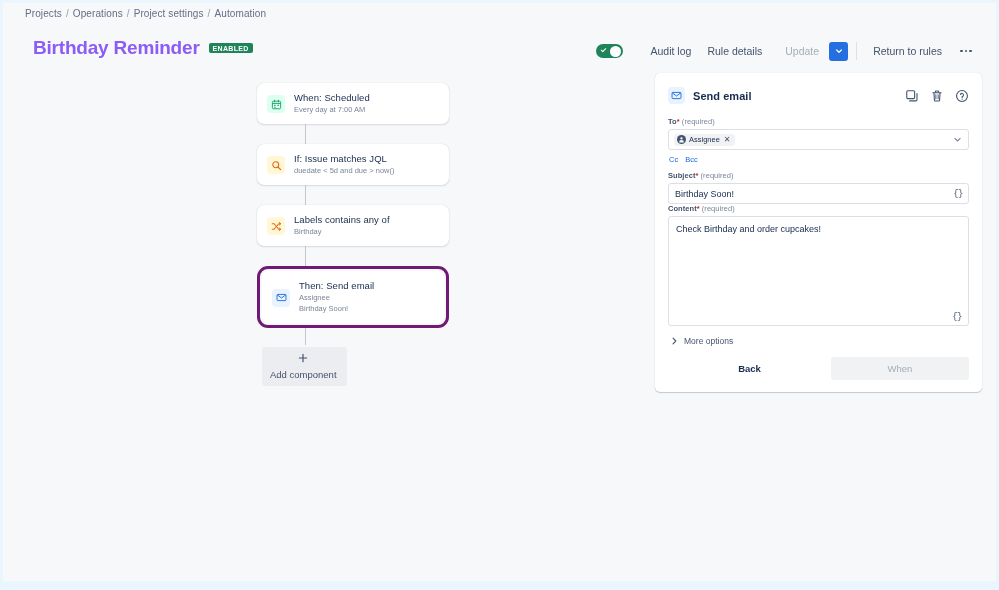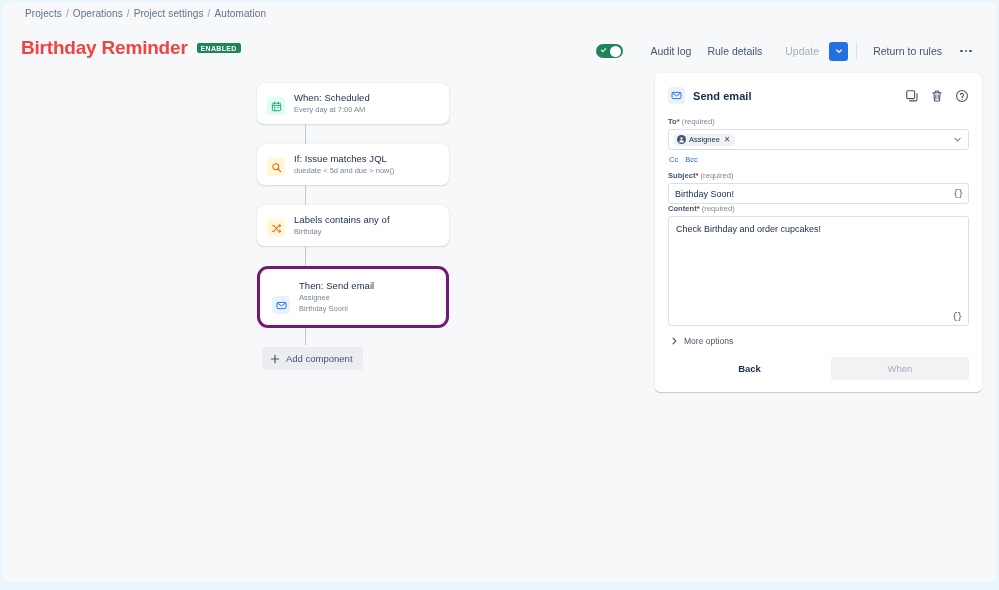--- a/index.html
+++ b/index.html
@@ -34,22 +34,23 @@
 
   
   #title-row {
     position: absolute;
     left: 18px; top: 34px;
     display: flex; align-items: center; gap: 9px;
   }
   #page-title {
     font-size: 19px;
     font-weight: 700;
-    color: #ef4444;
+    color: #8b5cf6;
     letter-spacing: -.2px;
+    margin-left: 12px;
   }
   #status-badge {
     background: #1f845a;
     color: #ffffff;
     font-size: 7px;
     font-weight: 700;
     letter-spacing: .3px;
     padding: 2px 4px 1px 4px;
     border-radius: 2px;
     line-height: 1;
@@ -145,21 +146,21 @@
     width: 1px;
     background: #c1c7d0;
   }
   .card {
     position: relative;
     background: #ffffff;
     border-radius: 7px;
     box-shadow: 0 1px 2px rgba(9,30,66,.13), 0 0 1px rgba(9,30,66,.18);
     padding: 9px 10px 9px 10px;
     display: flex;
-    align-items: flex-end;
+    align-items: center;
     gap: 9px;
     cursor: pointer;
   }
   .card-wrap { position: relative; }
   .card-wrap.selected {
     border: 3px solid #701a75;
     border-radius: 11px;
     padding: 2px;
   }
   .card-wrap.selected .card {
@@ -197,20 +198,21 @@
     align-items: center;
     gap: 6px;
     background: #ebedf0;
     border: none;
     border-radius: 3px;
     padding: 6px 10px 6px 8px;
     font-size: 9.5px;
     color: #42526e;
     cursor: pointer;
     font-family: "Liberation Sans", sans-serif;
+    flex-direction: column;
   }
 
   
   #panel {
     position: absolute;
     left: 652px; top: 70px;
     width: 327px;
     background: #ffffff;
     border-radius: 5px;
     box-shadow: 0 1px 1px rgba(9,30,66,.20), 0 0 1px rgba(9,30,66,.18);

